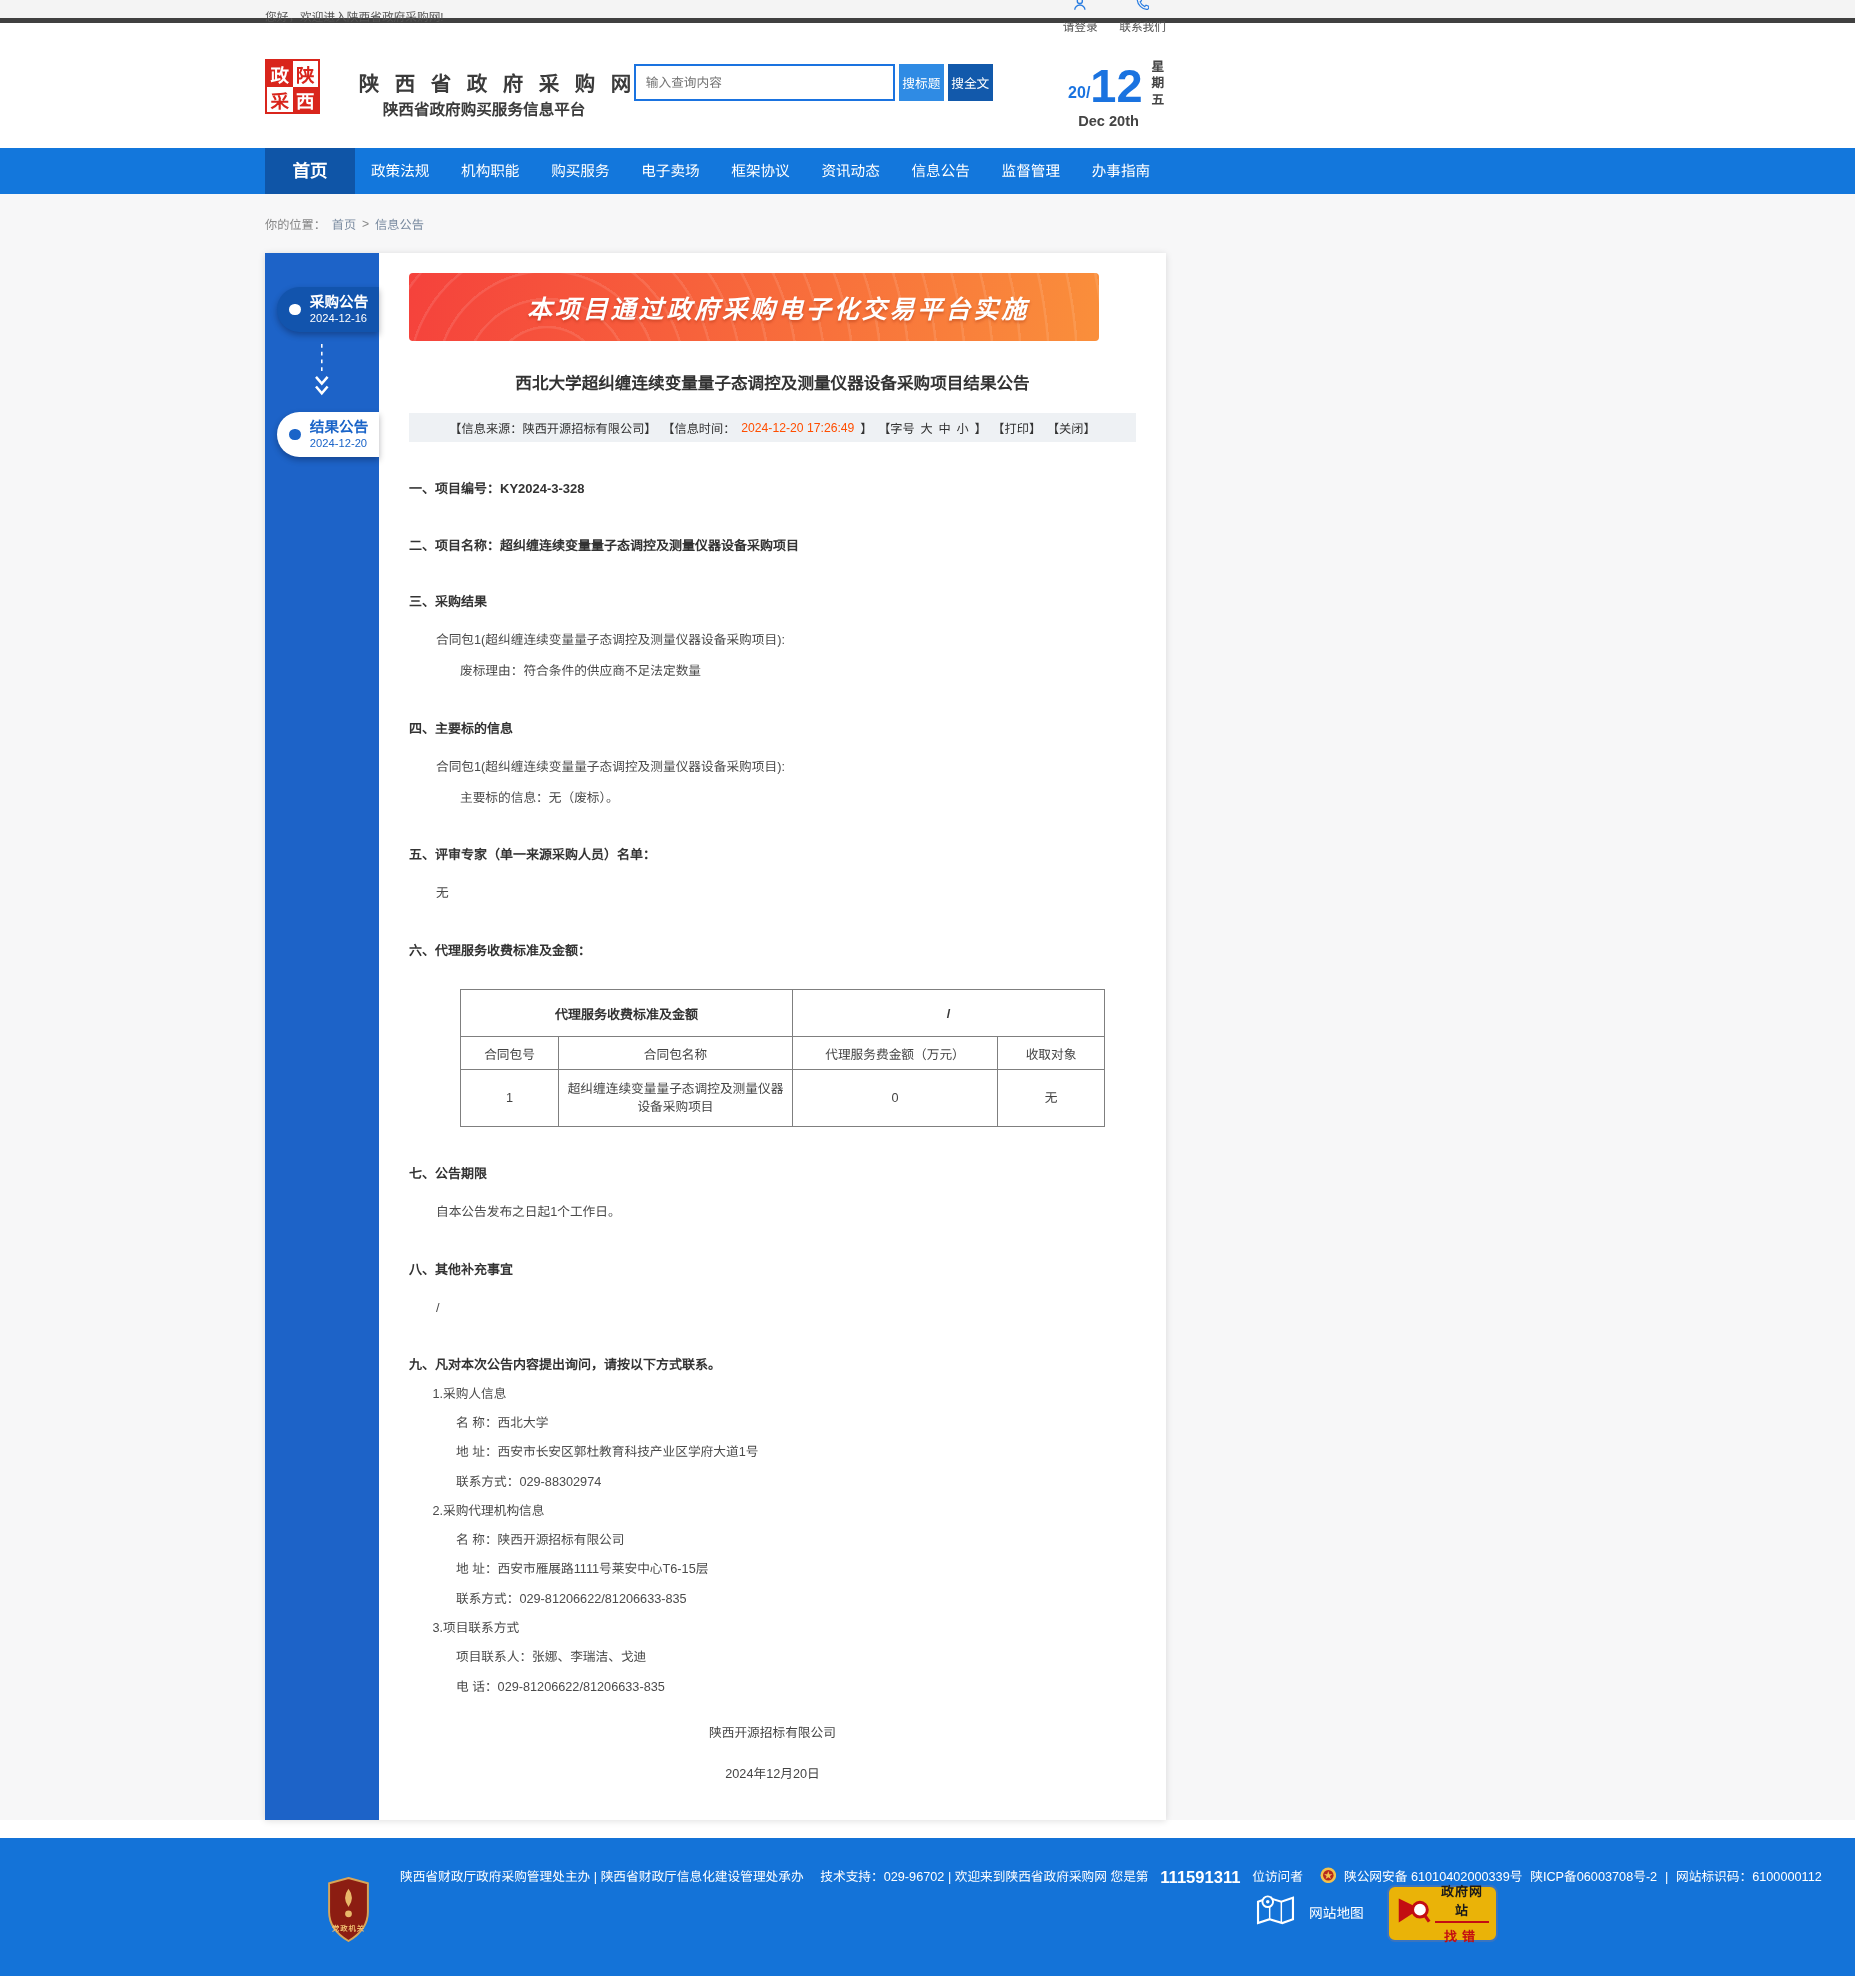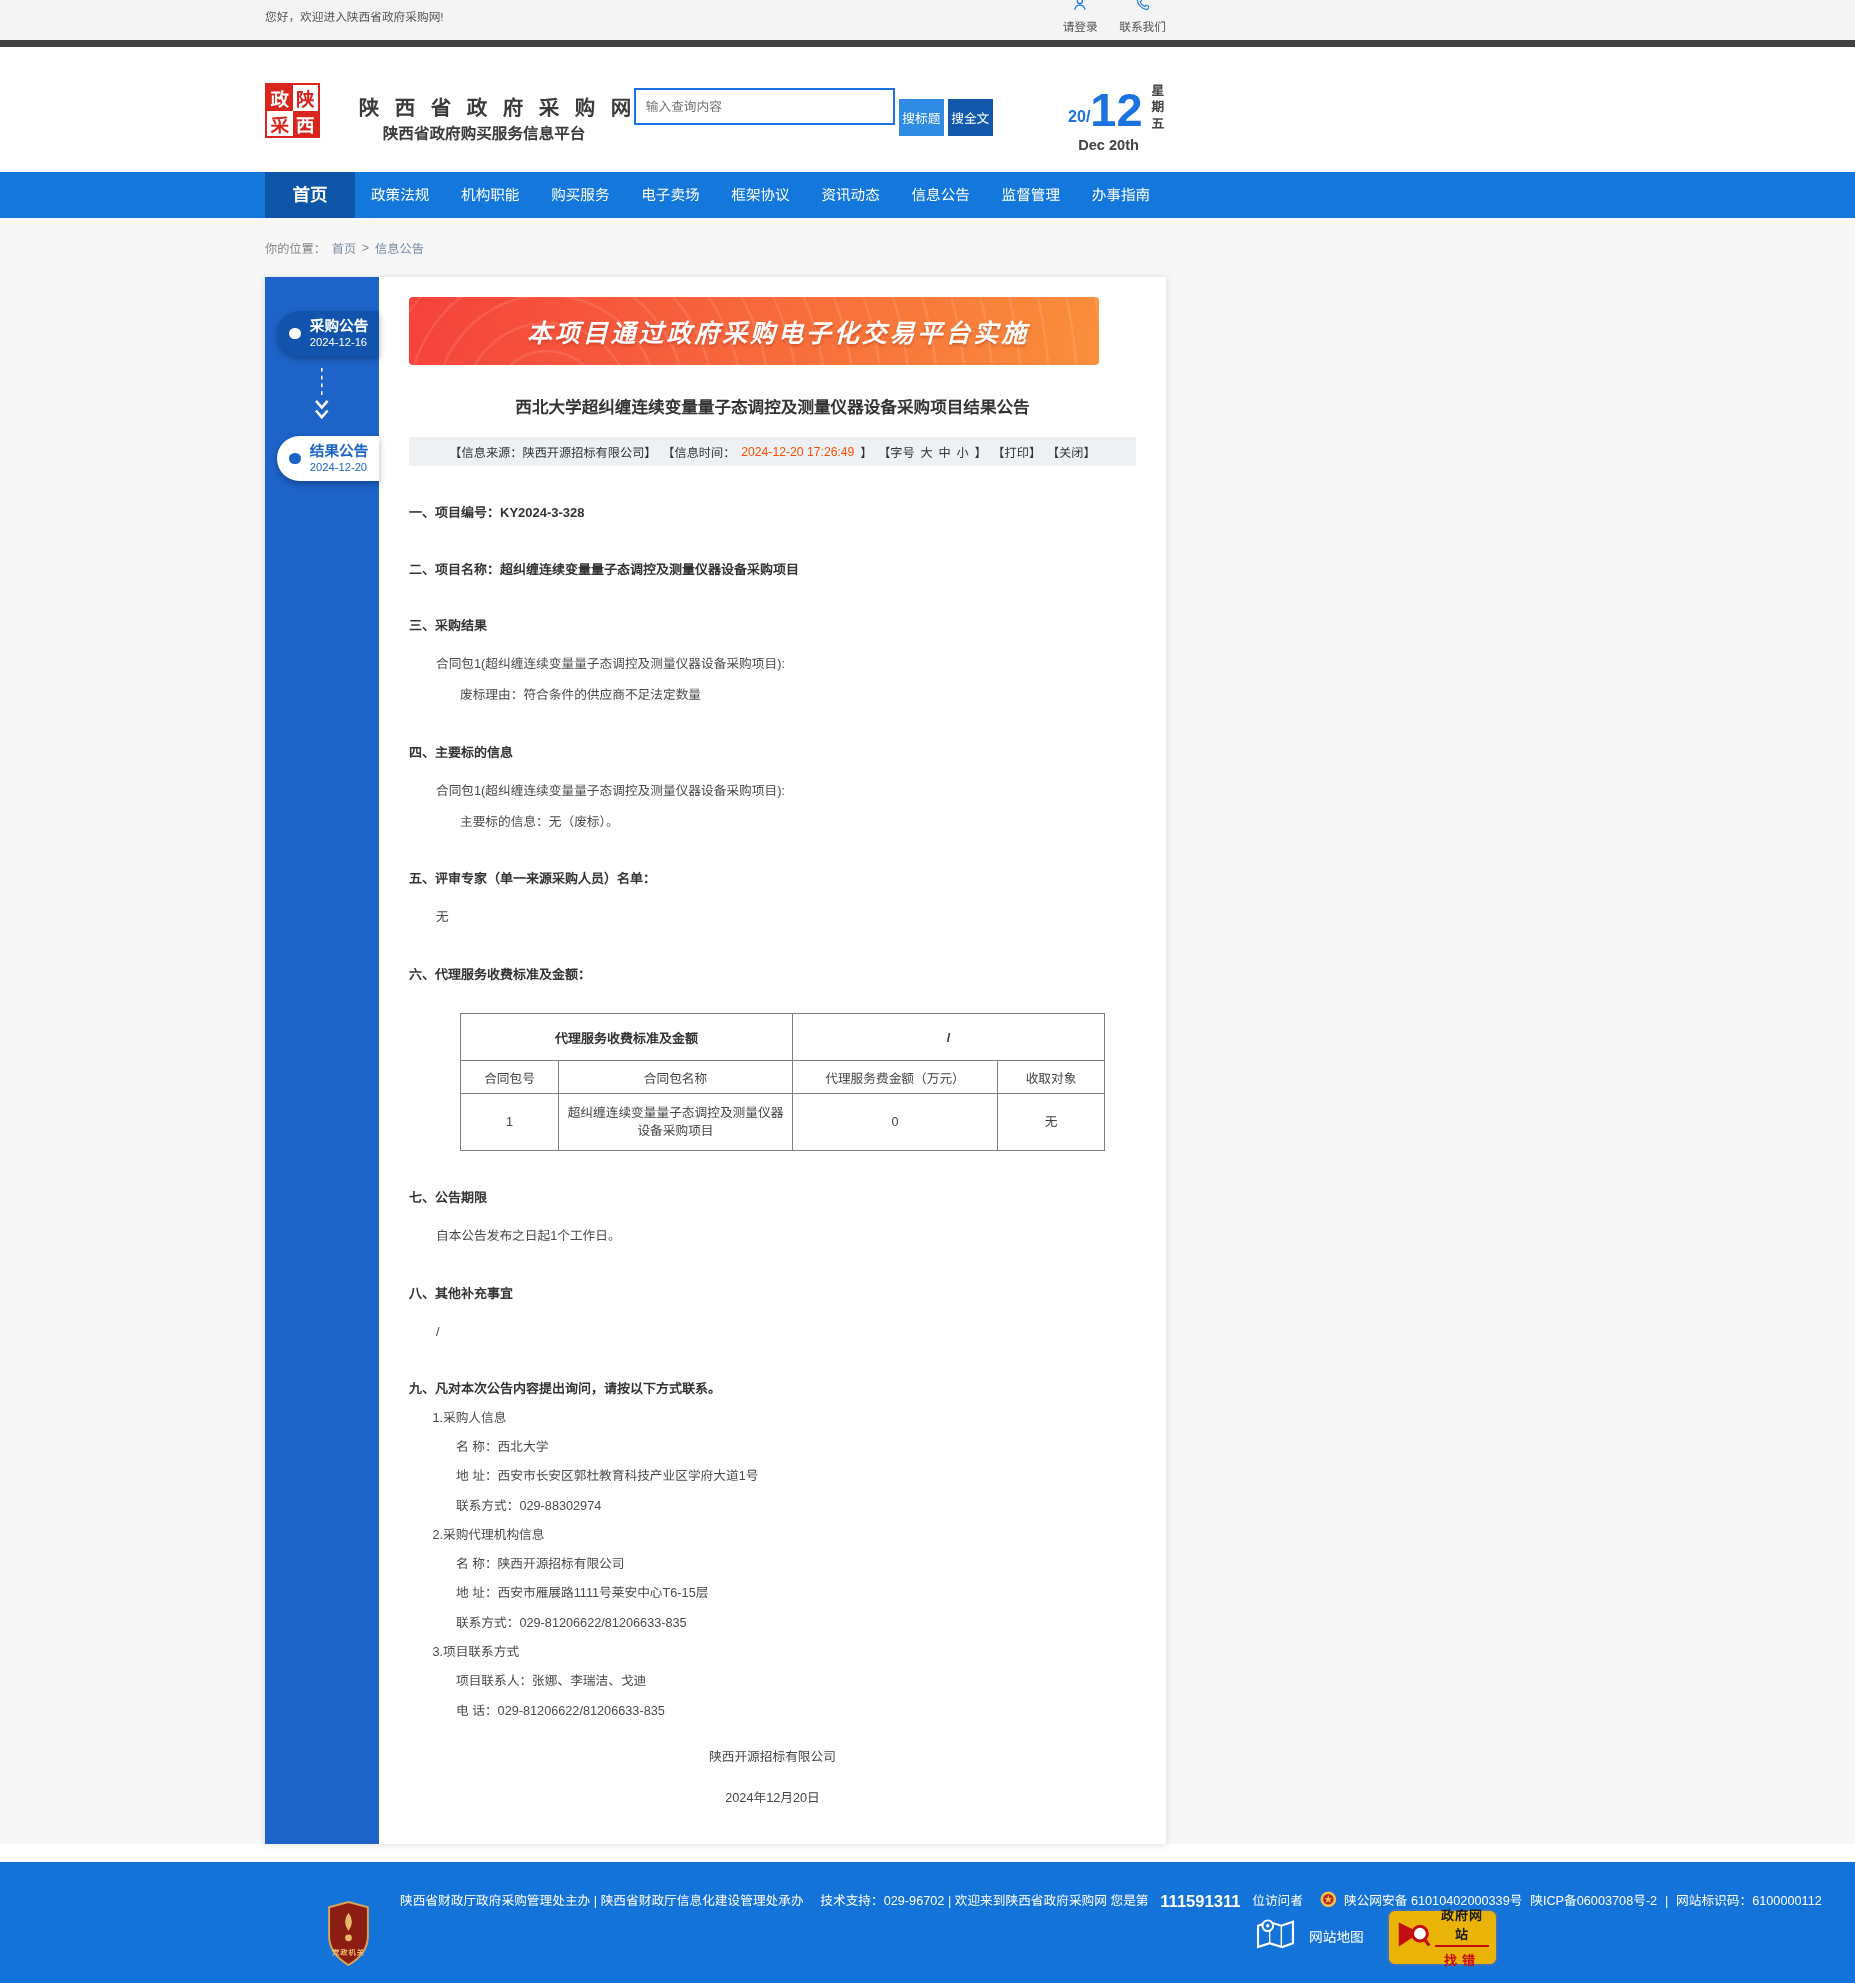--- a/index.html
+++ b/index.html
@@ -4,38 +4,38 @@
 <style>
   * { margin:0; padding:0; box-sizing:border-box; }
   body {
     width:1856px; height:1984px; overflow:hidden;
     font-family:"Liberation Sans","DejaVu Sans",sans-serif;
     background:#ffffff; color:#333;
   }
   .container { width:901px; margin-left:265px; position:relative; }
 
   
-  .topbar { height:47px; background:#f4f4f4; border-bottom:7px solid #404040; font-size:11.7px; color:#555;text-align:right; }
+  .topbar { height:23px; background:#f4f4f4; border-bottom:5px solid #404040; font-size:11.7px; color:#555;text-align:right; }
   .topbar .container { height:31px; display:flex; align-items:center; }
   .topbar-right { position:absolute; right:0; top:0; height:31px; display:flex; align-items:center; gap:21.5px; }
   .toplink { display:flex; align-items:center; gap:4.9px; color:#555; cursor:pointer; text-decoration:none;flex-direction:column; }
 
   
   .header { height:125px; background:#fff; }
   .header .container { height:125px; }
   .brand { position:absolute; left:0; top:31px; display:flex; align-items:center; gap:11.7px; }
   .logo { width:55px; height:55px; border:2.9px solid #d9251c; background:#fff;
           display:grid; grid-template-columns:1fr 1fr; grid-template-rows:1fr 1fr; }
   .logo span { display:flex; align-items:center; justify-content:center; font-size:18.5px; font-weight:bold; color:#d9251c; }
   .logo span:nth-child(1), .logo span:nth-child(4) { background:#d9251c; color:#fff; }
   .site-names .t1 { font-size:20.5px; font-weight:bold; letter-spacing:4.9px; color:#3b3b3b; }
   .site-names .t2 { font-size:15.6px; font-weight:bold; color:#3b3b3b; margin-top:6.8px; }
   .searchbox { position:absolute; left:369px; top:41px; display:flex; }
   .searchbox input { width:261px; height:37px; border:2px solid #1a73e0; padding:0 9.8px; font-size:12.7px; color:#a21caf; outline:none; }
-  .searchbox button { margin-left:3.9px; width:45px; height:37px; border:none; color:#fff; font-size:12.7px; cursor:pointer;margin-top:11px; }
+  .searchbox button { margin-left:3.9px; width:45px; height:37px; border:none; color:#fff; font-size:12.7px; cursor:pointer; }
   .btn-search-title { background:#2f8be4; }
   .btn-search-full  { background:#1259ab; }
   .datebox { position:absolute; right:0; top:33px; display:flex; }
   .d-nums { display:flex; align-items:flex-end; }
   .d-day, .d-slash { font-size:16px; font-weight:bold; color:#1a73e0; padding-bottom:6.8px; }
   .d-month { font-size:47px; font-weight:bold; color:#1a73e0; line-height:0.95; }
   .d-week { width:14.6px; font-size:12.7px; font-weight:bold; color:#444; line-height:16.6px; word-break:break-all; margin-left:8.8px; margin-top:2.9px; }
   .d-en { position:absolute; right:27px; top:90px; font-size:14.6px; font-weight:bold; color:#444; }
 
   

